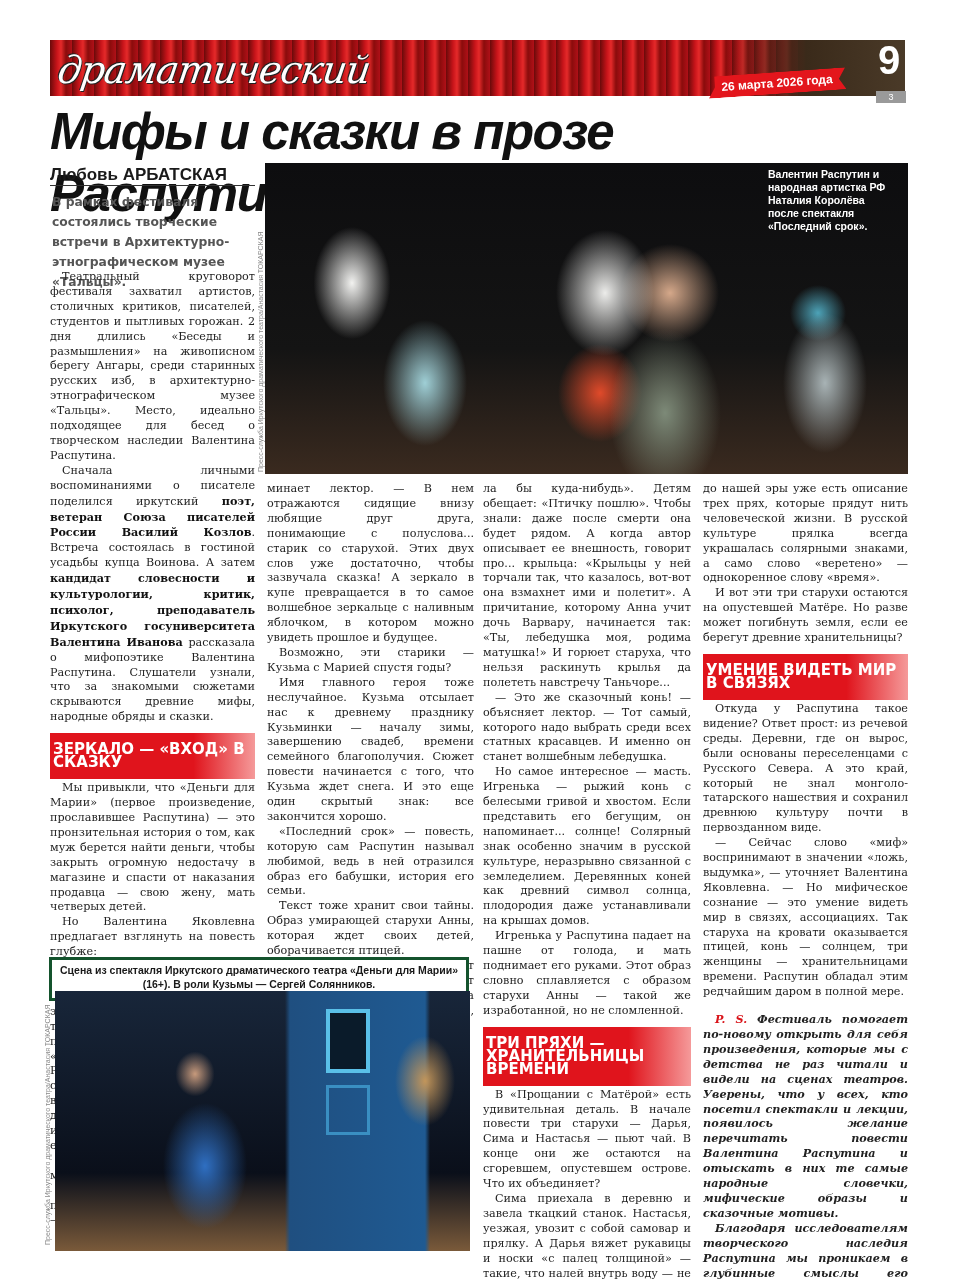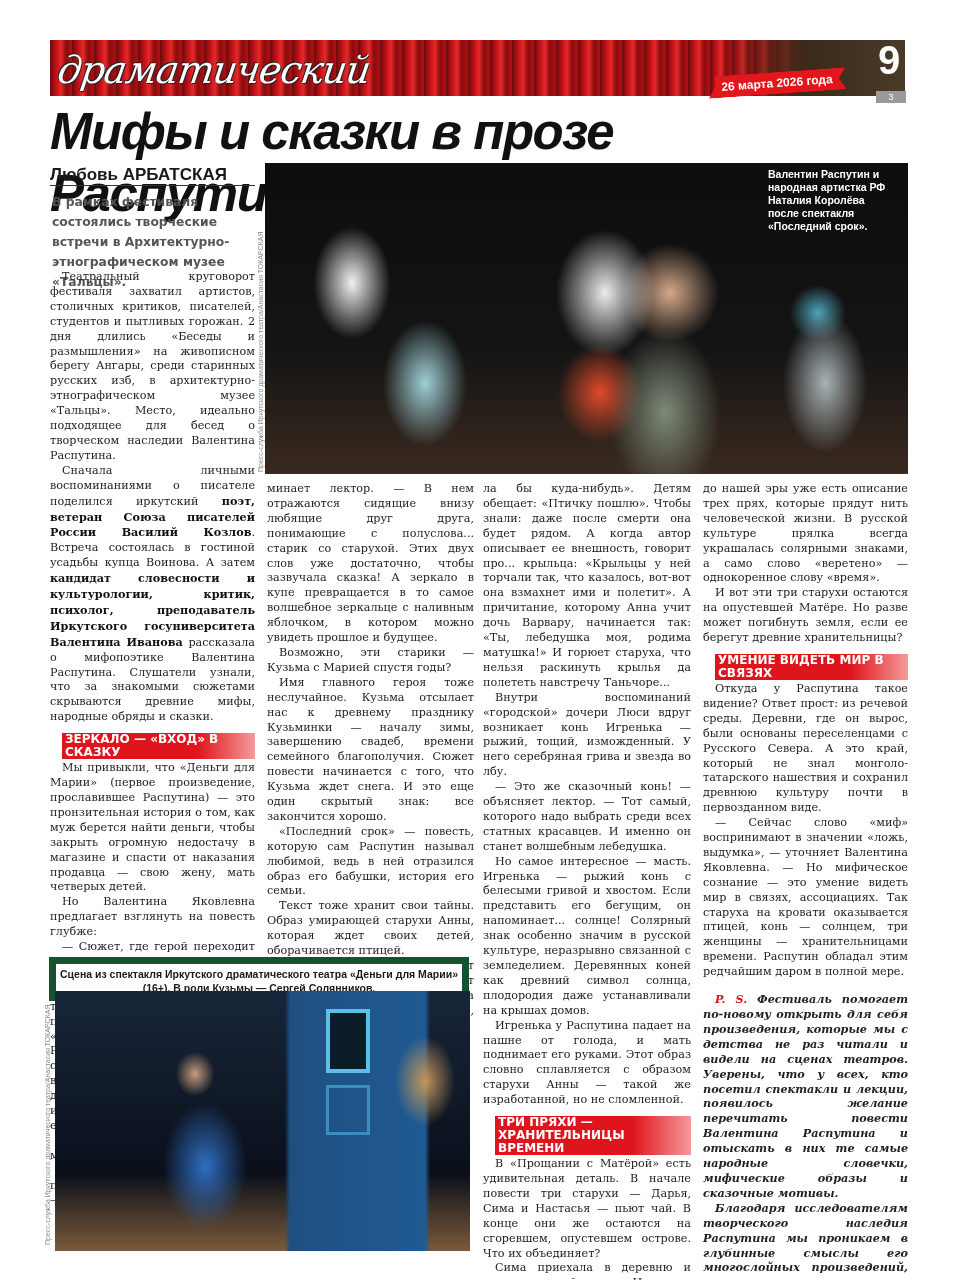--- a/index.html
+++ b/index.html
@@ -78,21 +78,21 @@
     }
     .credit-v {
       position: absolute; font-family: "Liberation Sans", sans-serif; font-size: 7px;
       color: #888; white-space: nowrap; transform: rotate(-90deg); transform-origin: left top;
     }
     .credit-main { left: 257px; top: 472px; width: 300px; }
     .credit-second { left: 44px; top: 1245px; width: 300px; }
 
     .photo-second-cap {
       position: absolute; left: 49px; top: 957px; width: 420px; height: 44px;
-      border: 7px solid #14532d; background: #fff;
+      border: 3px solid #14532d; background: #fff;
       font-family: "Liberation Sans", sans-serif; font-weight: bold; font-size: 10.5px;
       line-height: 14px; text-align: center; padding-top: 3px;
     }
     .photo-second {
       position: absolute; left: 55px; top: 991px; width: 415px; height: 260px;
       background:
         radial-gradient(ellipse 50px 75px at 370px 90px, #c2955a 0%, rgba(0,0,0,0) 60%),
         linear-gradient(90deg, rgba(0,0,0,0) 230px, #1f4f80 235px, #1f5a92 370px, rgba(0,0,0,0) 375px),
         radial-gradient(ellipse 60px 90px at 150px 175px, #2f6fc2 0%, rgba(0,0,0,0) 70%),
         radial-gradient(ellipse 28px 32px at 140px 83px, #c79a7c 0%, rgba(0,0,0,0) 70%),
@@ -114,23 +114,23 @@
     }
     .col p { text-indent: 12px; }
     .col b { font-weight: bold; color: #111; }
     .c1 { left: 50px; top: 270px; width: 205px; }
     .c2 { left: 267px; top: 482px; width: 207px; }
     .c3 { left: 483px; top: 482px; width: 208px; }
     .c4 { left: 703px; top: 482px; width: 205px; }
 
     .subhead {
       display: block; font-family: "DejaVu Sans", sans-serif; font-weight: bold;
-      font-size: 12px; line-height: 13px; color: #fff; text-indent: 0;
+      font-size: 15px; line-height: 13px; color: #fff; text-indent: 0;
       background: linear-gradient(90deg, #e0141c 70%, #f59a9a 100%);
-      padding: 0 3px; margin: 8px 0 2px 12px; text-align: left;
+      padding: 10px 3px; margin: 8px 0 2px 0; text-align: left;
     }
     .ps { font-style: italic; font-weight: bold; }
     .ps-mark { color: #d9141a; }
   </style>
 </head>
 <body>
 
 <div class="banner"></div>
 <div class="rubric">драматический</div>
 <div class="date-ribbon">26 марта 2026 года</div>
@@ -167,21 +167,20 @@
 </div>
 
 <div class="photo-second-cap">Сцена из спектакля Иркутского драматического театра «Деньги для Марии» (16+). В роли Кузьмы — Сергей Солянников.</div>
 <div class="photo-second"></div>
 <div class="door-window"></div>
 <div class="door-panel"></div>
 <div class="credit-v credit-second">Пресс-служба Иркутского драматического театра/Анастасия ТОКАРСКАЯ</div>
 
 <div class="col c3">
   <p style="text-indent:0">ла бы куда-нибудь». Детям обещает: «Птичку пошлю». Чтобы знали: даже после смерти она будет рядом. А когда автор описывает ее внешность, говорит про... крыльца: «Крыльцы у ней торчали так, что казалось, вот-вот она взмахнет ими и полетит». А причитание, которому Анна учит дочь Варвару, начинается так: «Ты, лебедушка моя, родима матушка!» И горюет старуха, что нельзя раскинуть крылья да полететь навстречу Таньчоре...</p>
-  <p>Внутри воспоминаний «городской» дочери Люси вдруг возникает конь Игренька — рыжий, тощий, изможденный. У него серебряная грива и звезда во лбу.</p>
   <p>— Это же сказочный конь! — объясняет лектор. — Тот самый, которого надо выбрать среди всех статных красавцев. И именно он станет волшебным лебедушка.</p>
   <p>Но самое интересное — масть. Игренька — рыжий конь с белесыми гривой и хвостом. Если представить его бегущим, он напоминает... солнце! Солярный знак особенно значим в русской культуре, неразрывно связанной с земледелием. Деревянных коней как древний символ солнца, плодородия даже устанавливали на крышах домов.</p>
   <p>Игренька у Распутина падает на пашне от голода, и мать поднимает его руками. Этот образ словно сплавляется с образом старухи Анны — такой же изработанной, но не сломленной.</p>
   <span class="subhead">ТРИ ПРЯХИ — ХРАНИТЕЛЬНИЦЫ ВРЕМЕНИ</span>
   <p>В «Прощании с Матёрой» есть удивительная деталь. В начале повести три старухи — Дарья, Сима и Настасья — пьют чай. В конце они же остаются на сгоревшем, опустевшем острове. Что их объединяет?</p>
   <p>Сима приехала в деревню и завела ткацкий станок. Настасья, уезжая, увозит с собой самовар и прялку. А Дарья вяжет рукавицы и носки «с палец толщиной» — такие, что налей внутрь воду — не прольется.</p>
 
 </div>
 
 <div class="col c4">

